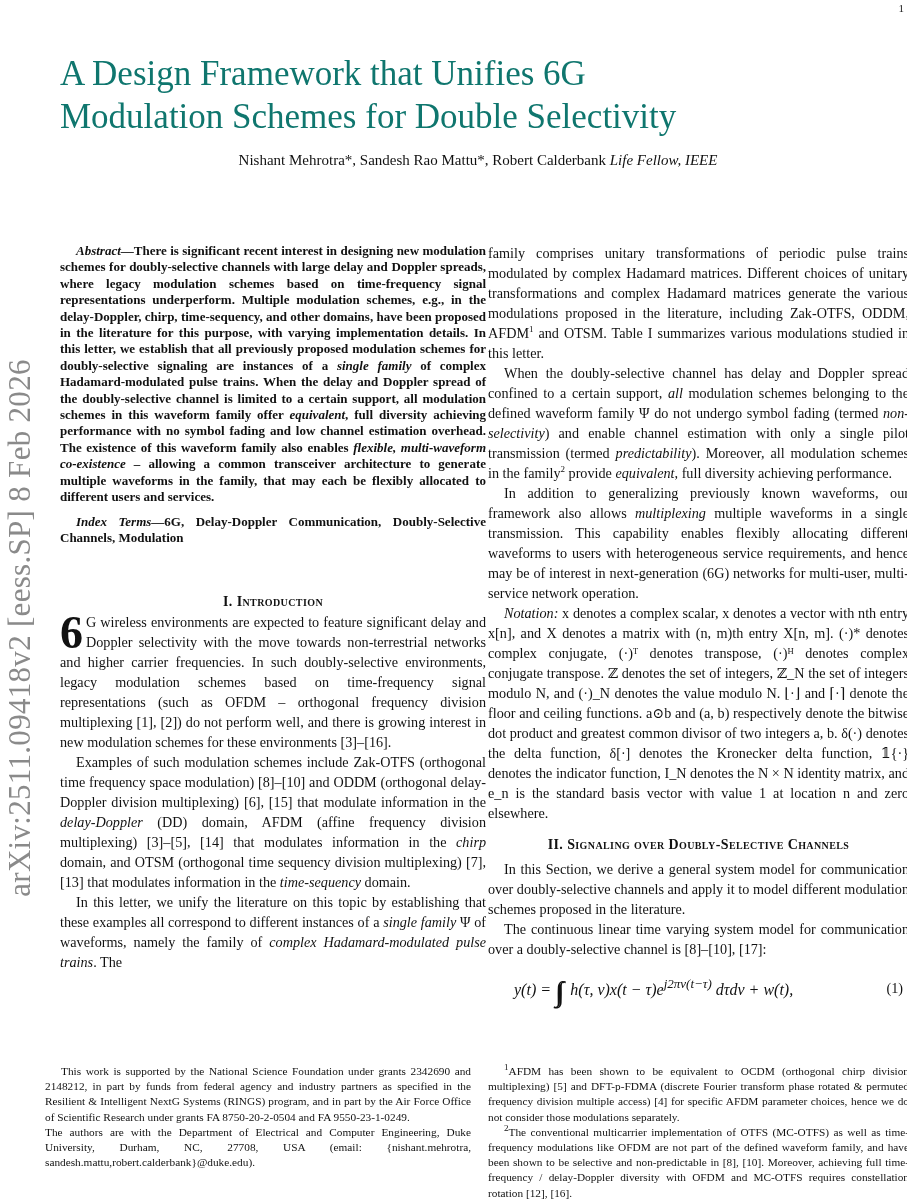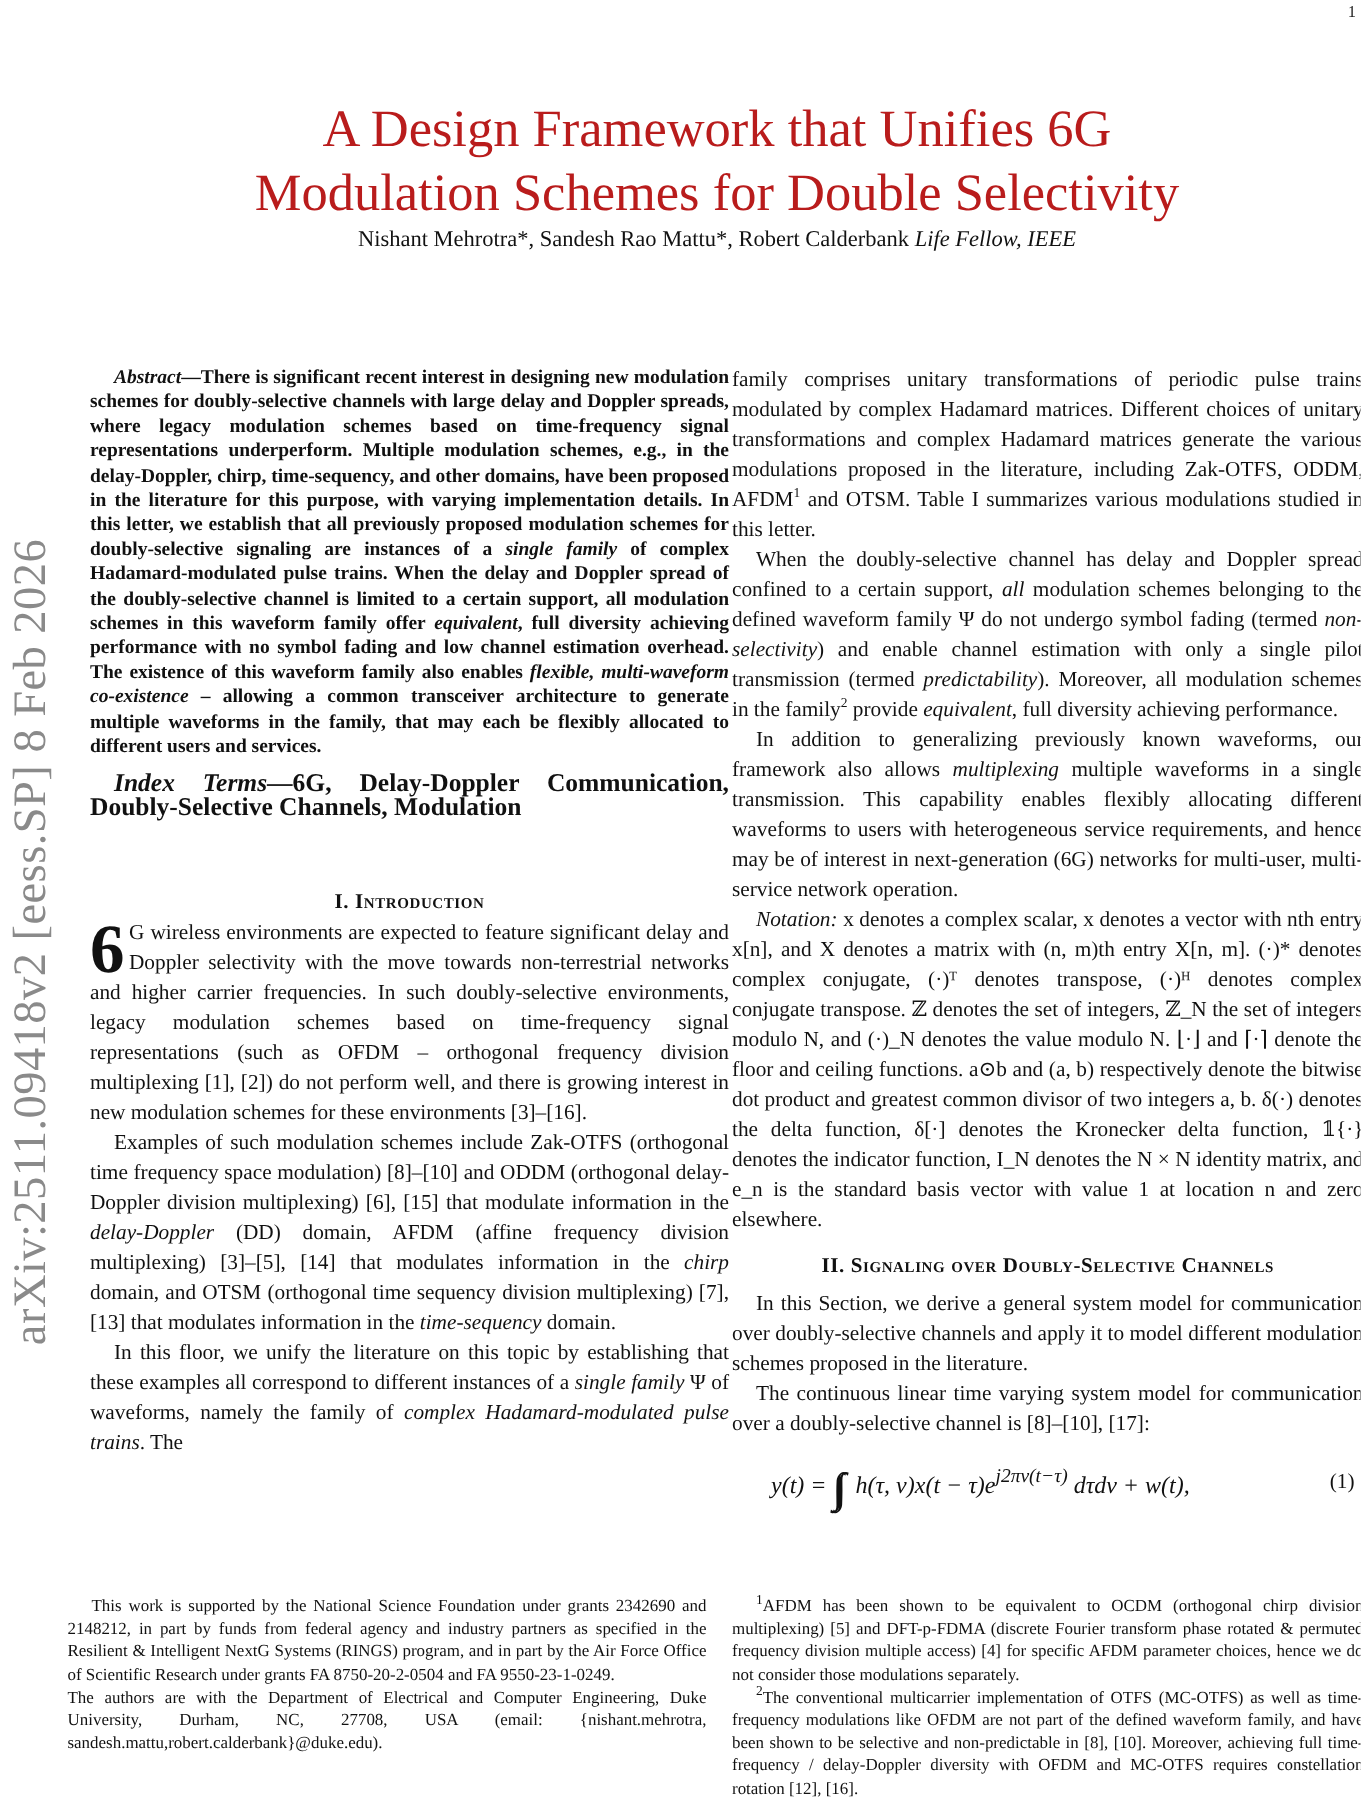--- a/index.html
+++ b/index.html
@@ -11,37 +11,37 @@
   .arxiv-stamp {
     position: absolute; left: 0; top: 322px; width: 40px; height: 612px;
     display: flex; align-items: center; justify-content: center;
   }
   .arxiv-stamp span {
     display: block; white-space: nowrap; transform: rotate(-90deg);
     font-size: 31px; color: #8a8a8a; letter-spacing: 0.3px;
   }
 
   .title {
-    position: absolute; top: 64px; left: 60px; width: 836px; text-align: center;
-    font-size: 35px; line-height: 43px; font-weight: normal; color: #b91c1c;
+    position: absolute; top: 52px; left: 60px; width: 836px; 
+    font-size: 35px; line-height: 43px; font-weight: normal; color: #0f766e;
   }
   .authors {
     position: absolute; top: 152px; left: 60px; width: 836px; text-align: center;
     font-size: 15px; color: #111;
   }
   .authors i { font-style: italic; }
 
   .col { position: absolute; top: 243px; width: 426px; font-size: 14.2px; line-height: 20px; text-align: justify; }
   .col-left { left: 60px; }
   .col-right { left: 488px; width: 421px; }
 
   .abstract { font-weight: bold; font-size: 13px; line-height: 16.4px; text-indent: 16px; }
   .abstract i { font-weight: bold; font-style: italic; }
   .abstract .label { font-style: italic; font-weight: bold; }
-  .index-terms { margin-top: 8px; font-weight: bold; font-size: 17px; line-height: 16.4px; text-indent: 16px; }
+  .index-terms { margin-top: 8px; font-weight: bold; font-size: 13px; line-height: 16.4px; text-indent: 16px; }
   .index-terms .label { font-style: italic; }
 
   .section-heading {
     text-align: center; font-size: 14px; letter-spacing: 0.4px; font-variant: small-caps;
   }
   .sh-1 { margin-top: 46px; margin-bottom: 0; }
   .sh-2 { margin-top: 12px; margin-bottom: 4px; }
 
   p.body { text-indent: 16px; }
   p.first { text-indent: 0; }
@@ -95,21 +95,21 @@
 
   <h2 class="section-heading sh-1">I. Introduction</h2>
 
   <p class="body first">
     <span class="dropcap">6</span><span>G wireless environments are expected to feature significant delay and Doppler selectivity with the move towards non-terrestrial networks and higher carrier frequencies. In such doubly-selective environments, legacy modulation schemes based on time-frequency signal representations (such as OFDM – orthogonal frequency division multiplexing [1], [2]) do not perform well, and there is growing interest in new modulation schemes for these environments [3]–[16].</span>
   </p>
   <p class="body">
     <span>Examples of such modulation schemes include Zak-OTFS (orthogonal time frequency space modulation) [8]–[10] and ODDM (orthogonal delay-Doppler division multiplexing) [6], [15] that modulate information in the </span><i>delay-Doppler</i><span> (DD) domain, AFDM (affine frequency division multiplexing) [3]–[5], [14] that modulates information in the </span><i>chirp</i><span> domain, and OTSM (orthogonal time sequency division multiplexing) [7], [13] that modulates information in the </span><i>time-sequency</i><span> domain.</span>
   </p>
   <p class="body">
-    <span>In this floor, we unify the literature on this topic by establishing that these examples all correspond to different instances of a </span><i>single family</i><span> Ψ of waveforms, namely the family of </span><i>complex Hadamard-modulated pulse trains</i><span>. The</span>
+    <span>In this letter, we unify the literature on this topic by establishing that these examples all correspond to different instances of a </span><i>single family</i><span> Ψ of waveforms, namely the family of </span><i>complex Hadamard-modulated pulse trains</i><span>. The</span>
   </p>
 </div>
 
 <div class="footnotes fn-left">
   <p class="fn-indent">This work is supported by the National Science Foundation under grants 2342690 and 2148212, in part by funds from federal agency and industry partners as specified in the Resilient &amp; Intelligent NextG Systems (RINGS) program, and in part by the Air Force Office of Scientific Research under grants FA 8750-20-2-0504 and FA 9550-23-1-0249.</p>
   <p class="fn-plain">The authors are with the Department of Electrical and Computer Engineering, Duke University, Durham, NC, 27708, USA (email: {nishant.mehrotra, sandesh.mattu,robert.calderbank}@duke.edu).</p>
 </div>
 
 <div class="col col-right">
   <p class="body first">

